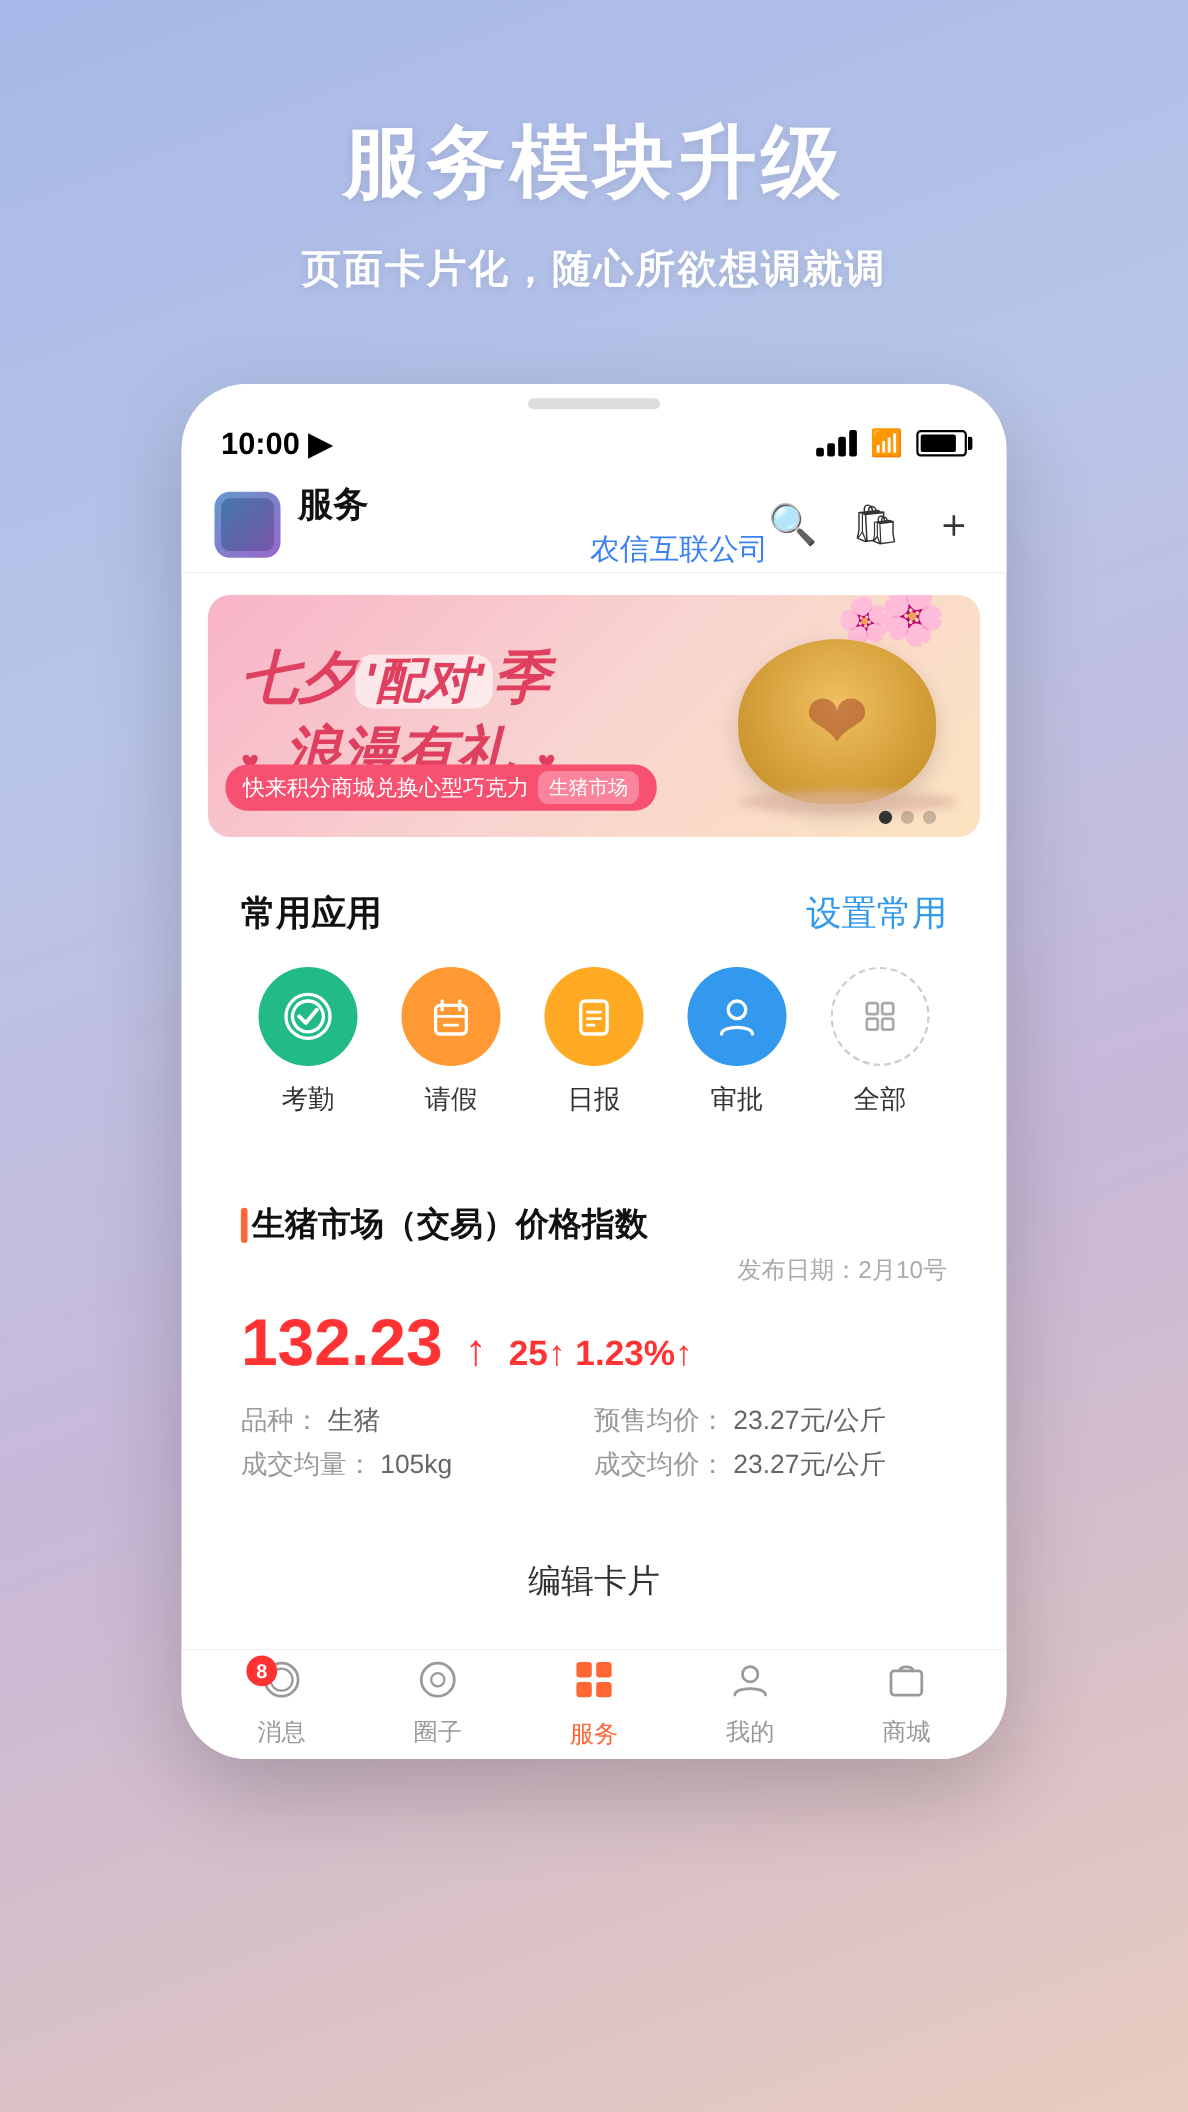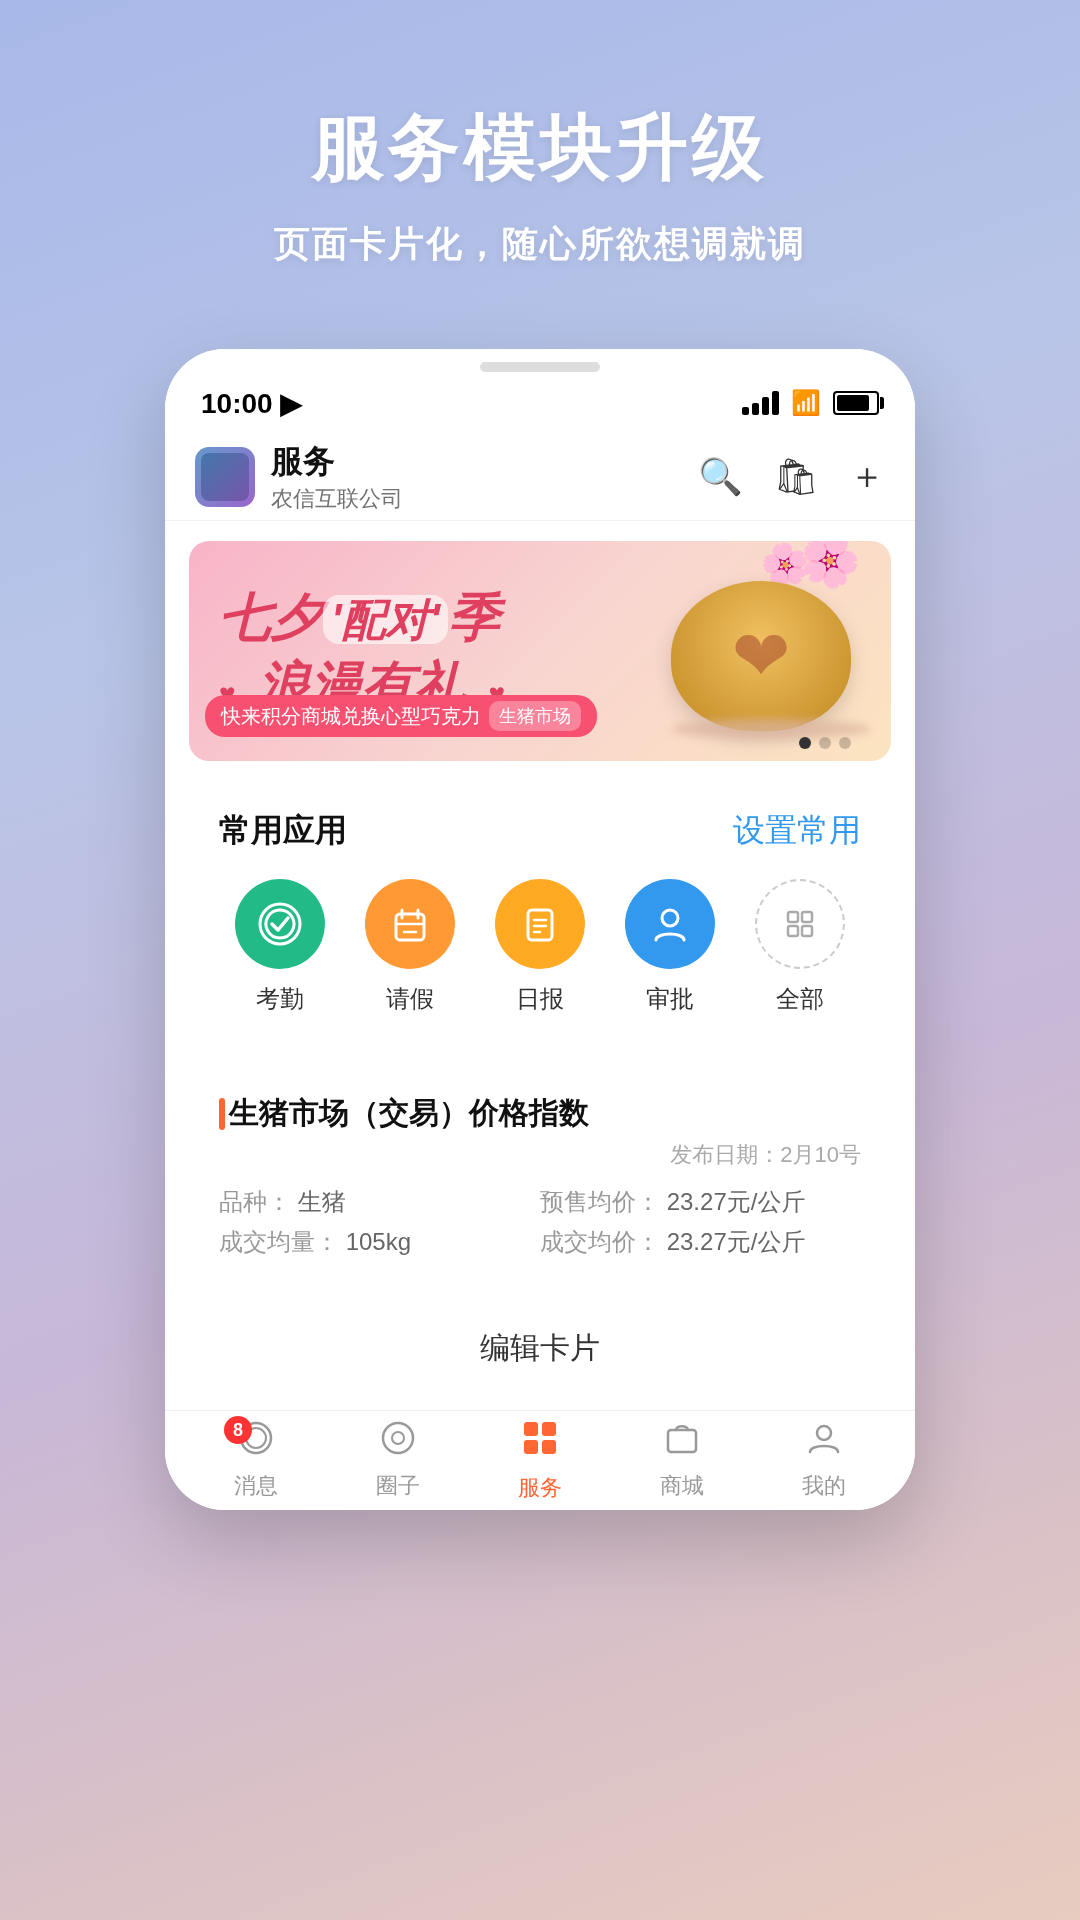--- a/index.html
+++ b/index.html
@@ -154,22 +154,23 @@
     }
     .app-title-area {
       flex: 1;
     }
     .app-title {
       font-size: 32px;
       font-weight: 600;
       color: #111;
     }
     .app-subtitle {
-      font-size: 22px;
-      color: #737373;
+      font-size: 27px;
+      color: #3b82f6;
+      text-align: right;
     }
     .header-actions {
       display: flex;
       gap: 30px;
       align-items: center;
     }
     .header-icon {
       font-size: 36px;
       color: #333;
       cursor: pointer;
@@ -567,20 +568,27 @@
   </div>
 
   <div class="market-card">
     <div class="market-header">
       <div class="market-indicator"></div>
       <span class="market-title">生猪市场（交易）价格指数</span>
     </div>
     <div class="market-date">
       <span>发布日期：</span><span>2月10号</span>
     </div>
+    <div class="market-price-row">
+      <span class="market-price">132.23</span>
+      <span class="market-up-arrow">↑</span>
+      <span class="market-change">
+        <span>25</span>↑ <span>1.23%</span>↑
+      </span>
+    </div>
     <div class="market-details">
       <div class="market-detail-item">
         <span class="market-detail-label">品种：</span>
         <span>生猪</span>
       </div>
       <div class="market-detail-item">
         <span class="market-detail-label">预售均价：</span>
         <span>23.27元/公斤</span>
       </div>
       <div class="market-detail-item">
@@ -627,29 +635,29 @@
           <rect x="22" y="4" width="14" height="14" rx="3" fill="#ff6633"></rect>
           <rect x="4" y="22" width="14" height="14" rx="3" fill="#ff6633"></rect>
           <rect x="22" y="22" width="14" height="14" rx="3" fill="#ff6633"></rect>
         </svg>
       </span>
       <span class="nav-label active">服务</span>
     </div>
     <div class="nav-item">
       <span class="nav-icon">
         <svg width="36" height="36" viewBox="0 0 36 36" fill="none">
+          <circle cx="18" cy="13" r="7" stroke="#999" stroke-width="2.5" fill="none"></circle>
+          <path d="M4 32 C4 24 32 24 32 32" stroke="#999" stroke-width="2.5" fill="none" stroke-linecap="round"></path>
+        </svg>
+      </span>
+      <span class="nav-label">我的</span>
+    </div>
+    <div class="nav-item">
+      <span class="nav-icon">
+        <svg width="36" height="36" viewBox="0 0 36 36" fill="none">
           <rect x="4" y="10" width="28" height="22" rx="3" stroke="#999" stroke-width="2.5" fill="none"></rect>
           <path d="M12 10 C12 5 24 5 24 10" stroke="#999" stroke-width="2.5" fill="none" stroke-linecap="round"></path>
         </svg>
       </span>
       <span class="nav-label">商城</span>
     </div>
-    <div class="nav-item">
-      <span class="nav-icon">
-        <svg width="36" height="36" viewBox="0 0 36 36" fill="none">
-          <circle cx="18" cy="13" r="7" stroke="#999" stroke-width="2.5" fill="none"></circle>
-          <path d="M4 32 C4 24 32 24 32 32" stroke="#999" stroke-width="2.5" fill="none" stroke-linecap="round"></path>
-        </svg>
-      </span>
-      <span class="nav-label">我的</span>
-    </div>
   </div>
 </div>
 
 </body></html>

